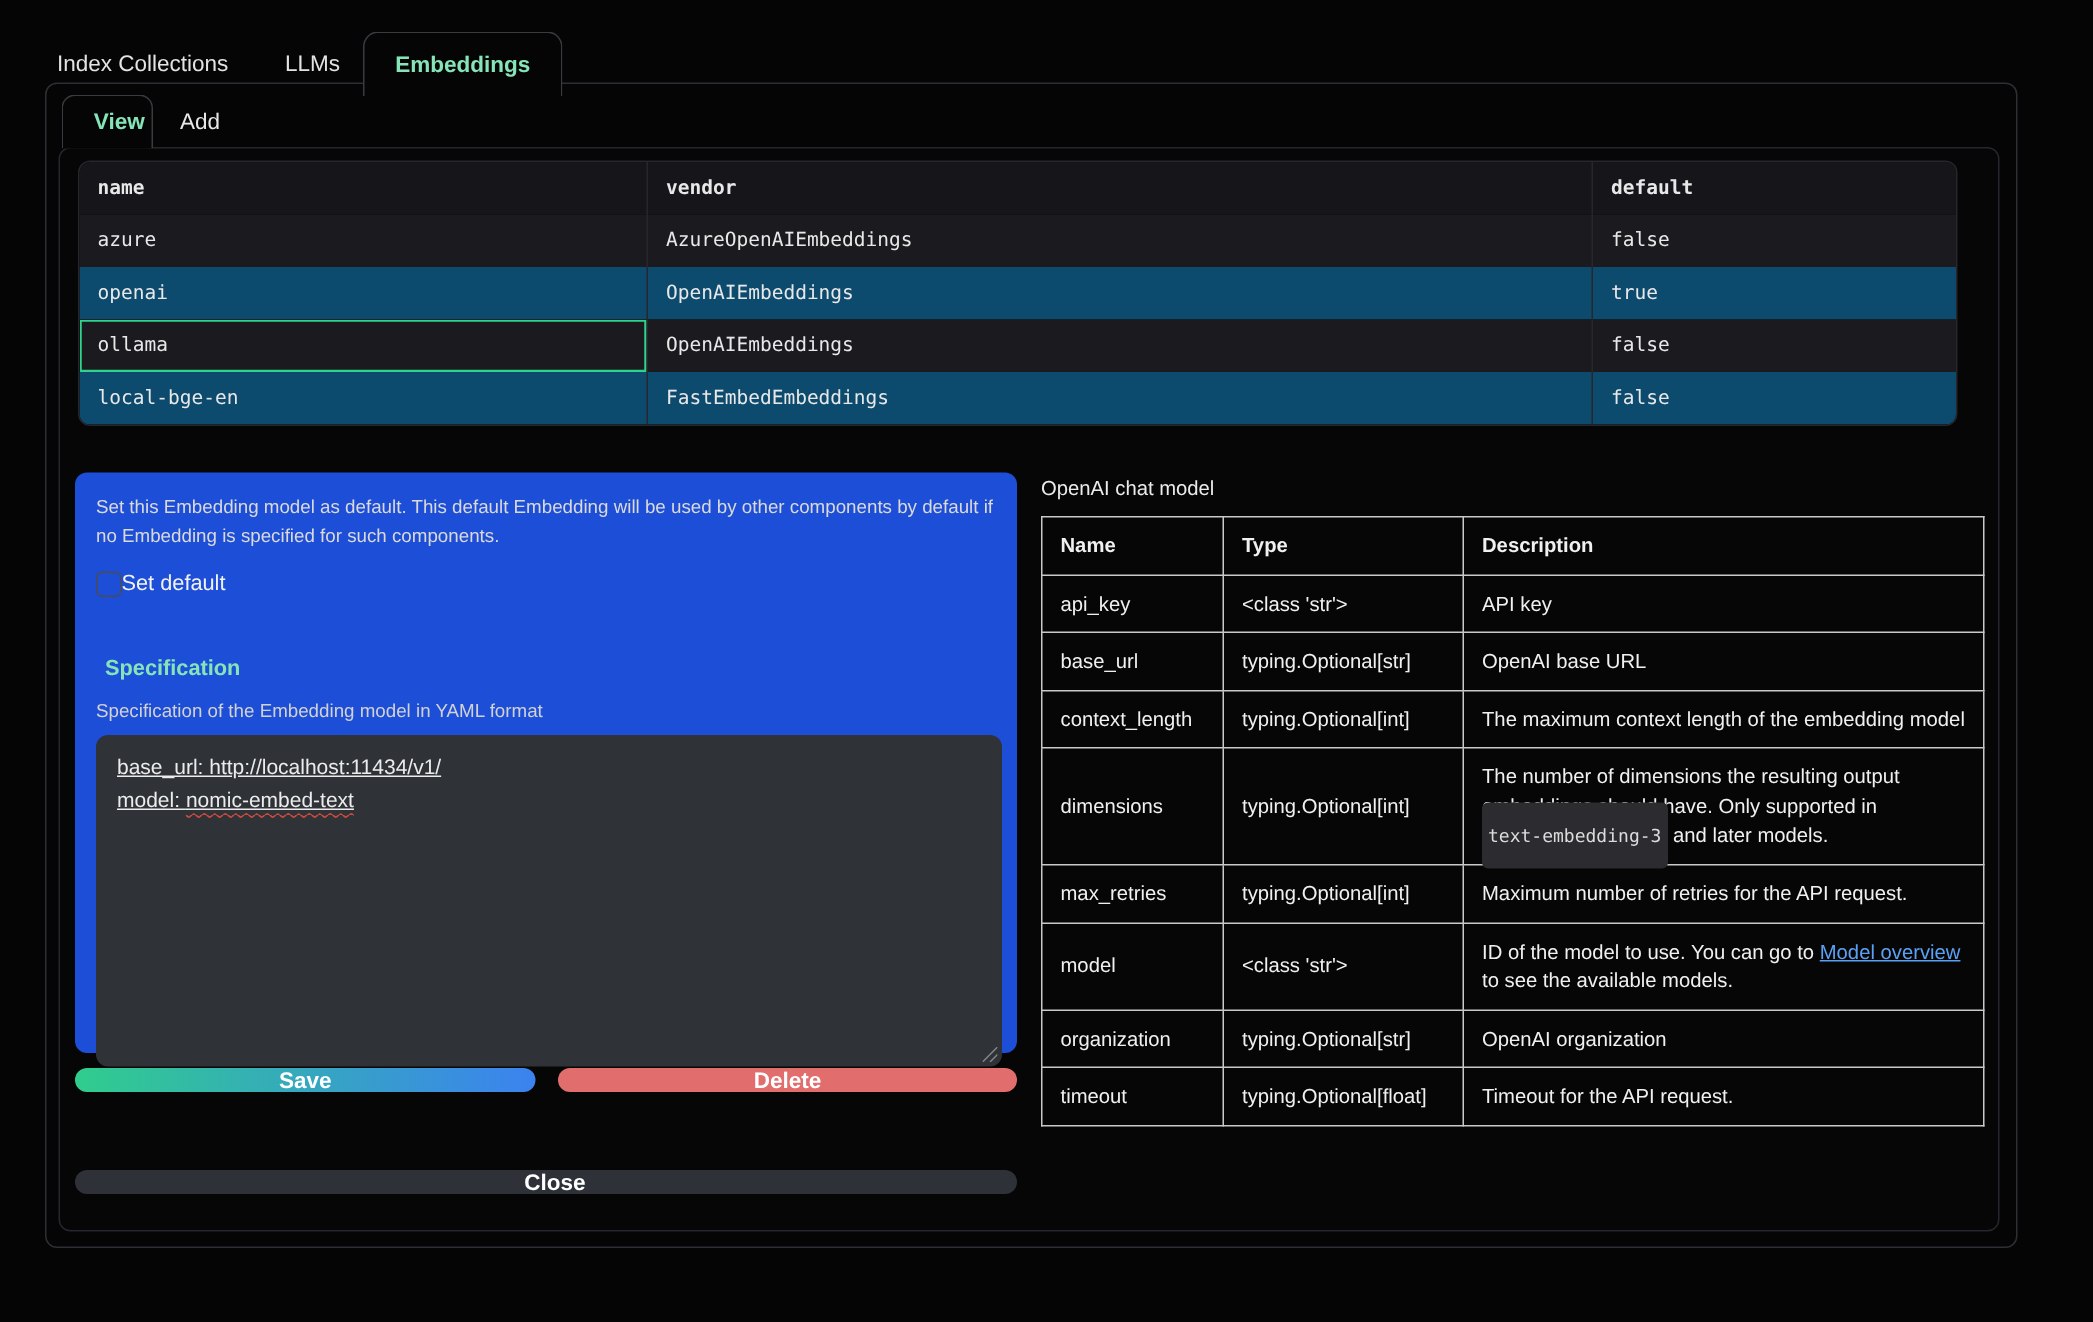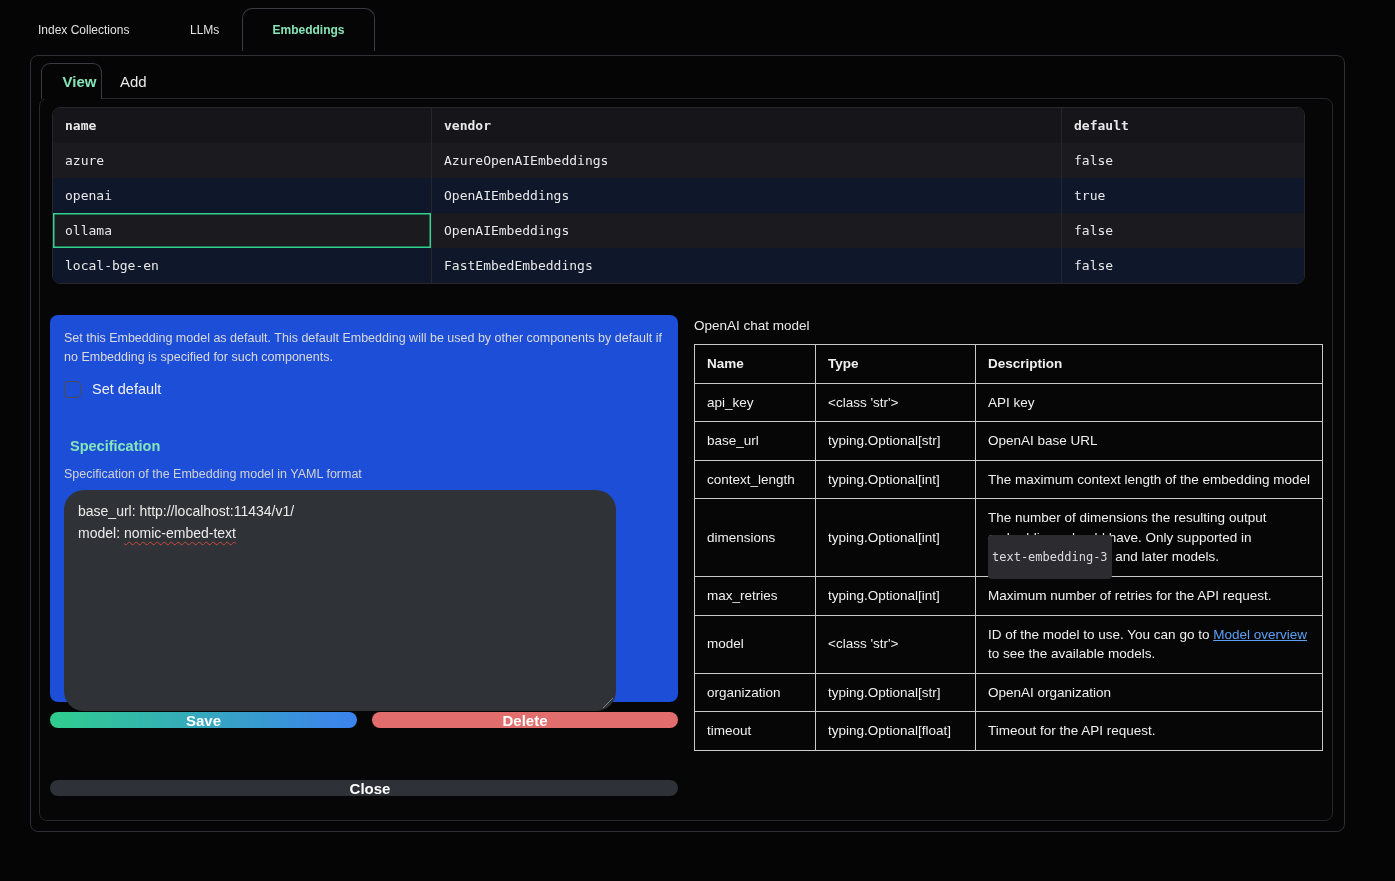--- a/index.html
+++ b/index.html
@@ -2,22 +2,22 @@
 <html><head>
 <meta charset="utf-8">
 <style>
   * { margin: 0; padding: 0; box-sizing: border-box; }
   html,body { background: #050506; }
   body { font-family: "Liberation Sans", sans-serif; color: #eaeaea; }
   .page { position: relative; width: 1395px; height: 881px; background: #050506; overflow: hidden; }
 
   
   .main-tabs { position: absolute; left: 0; top: 0; width: 100%; height: 56px; }
-  .main-tab { position: absolute; top: 8px; height: 43px; display: flex; align-items: center;
-              font-size: 12px; color: #e3e3e3; cursor: pointer; }
+  .main-tab { position: absolute; top: 21px; height: 43px; display: flex; align-items: center;
+              font-size: 15px; color: #e3e3e3; cursor: pointer; }
   .main-tab.plain-1 { left: 38px; }
   .main-tab.plain-2 { left: 190px; }
   .main-tab.active { left: 242px; width: 133px; justify-content: center;
                      border: 1px solid #3a3a41; border-bottom: none;
                      border-radius: 10px 10px 0 0; background: #050506; z-index: 3;
                      color: #86e5b8; font-weight: bold; }
 
   
   .outer-panel { position: absolute; left: 30px; top: 55px; width: 1315px; height: 777px;
                  border: 1px solid #2e2e34; border-radius: 8px; background: #050506; }
@@ -33,39 +33,39 @@
   .inner-panel { position: absolute; left: 8px; top: 42px; width: 1294px; height: 723px;
                  border: 1px solid #26262c; border-radius: 8px; background: #060607; }
 
   
   .emb-table { position: absolute; left: 12px; top: 8px; width: 1253px;
                border: 1px solid #26262c; border-radius: 8px; overflow: hidden;
                font-family: "DejaVu Sans Mono", monospace; font-size: 13px; }
   .t-row { display: grid; grid-template-columns: 378px 630px 245px; height: 35px; }
   .t-row.head { background: #15151a; font-weight: bold; }
   .t-row.odd  { background: #1a1a1f; }
-  .t-row.even { background: #0f172a; }
+  .t-row.even { background: #0c4a6e; }
   .t-cell { display: flex; align-items: center; padding-left: 12px; color: #e8e8e8;
             border-left: 1px solid #26262c; position: relative; overflow: hidden; }
   .t-cell:first-child { border-left: none; }
   .t-cell.selected { box-shadow: inset 0 0 0 1.5px #2fd38c; }
 
   
   .settings-panel { position: absolute; left: 10px; top: 216px; width: 628px; height: 387px;
                     background: #1d4ed8; border-radius: 8px; padding: 14px; }
   .default-desc { width: 602px; font-size: 12.5px; line-height: 1.55; color: #dadada; }
-  .checkbox-row { margin-top: 13px; display: flex; align-items: center; gap: 11px; }
+  .checkbox-row { margin-top: 13px; display: flex; align-items: center; }
   .checkbox { width: 17px; height: 17px; border: 1.5px solid #4b4b52; border-radius: 4px;
               background: transparent; cursor: pointer; flex: 0 0 auto; }
   .checkbox-label { font-size: 14.5px; color: #f2f2f2; }
   .spec-title { margin-top: 40px; margin-left: 6px; color: #86e5b8; font-weight: bold; font-size: 14.5px; }
   .spec-help { margin-top: 13px; font-size: 12.5px; color: #d2d2d2; }
-  .yaml-editor { margin-top: 9px; width: 552px; height: 221px; background: #2f3237;
-                 border-radius: 20px; padding: 10px 14px; font-size: 14px; line-height: 1.6;
-                 color: #ececec; position: relative; cursor: text; overflow: hidden; }
+  .yaml-editor { margin-top: 9px; width: 604px; height: 221px; background: #2f3237;
+                 border-radius: 8px; padding: 10px 14px; font-size: 14px; line-height: 1.6;
+                 color: #ececec; position: relative; cursor: text; overflow: hidden; text-decoration: underline; }
   .misspelled { text-decoration: underline wavy #cf4b3f 1px; text-underline-offset: 3px; }
   .resize-handle { position: absolute; right: 3px; bottom: 3px; width: 10px; height: 10px; opacity: .8; }
 
   
   .btn { position: absolute; height: 16px; border: none; border-radius: 8px; color: #ffffff;
          font-family: "Liberation Sans", sans-serif; font-size: 15px; font-weight: bold;
          display: flex; align-items: center; justify-content: center; cursor: pointer; }
   .btn-save   { left: 10px;  top: 613px; width: 307px; background: linear-gradient(90deg, #30cd8d 0%, #3b82f0 100%); }
   .btn-delete { left: 332px; top: 613px; width: 306px; background: #e26d6d; }
   .btn-close  { left: 10px;  top: 681px; width: 628px; background: #2e3138; padding-left: 12px; }

